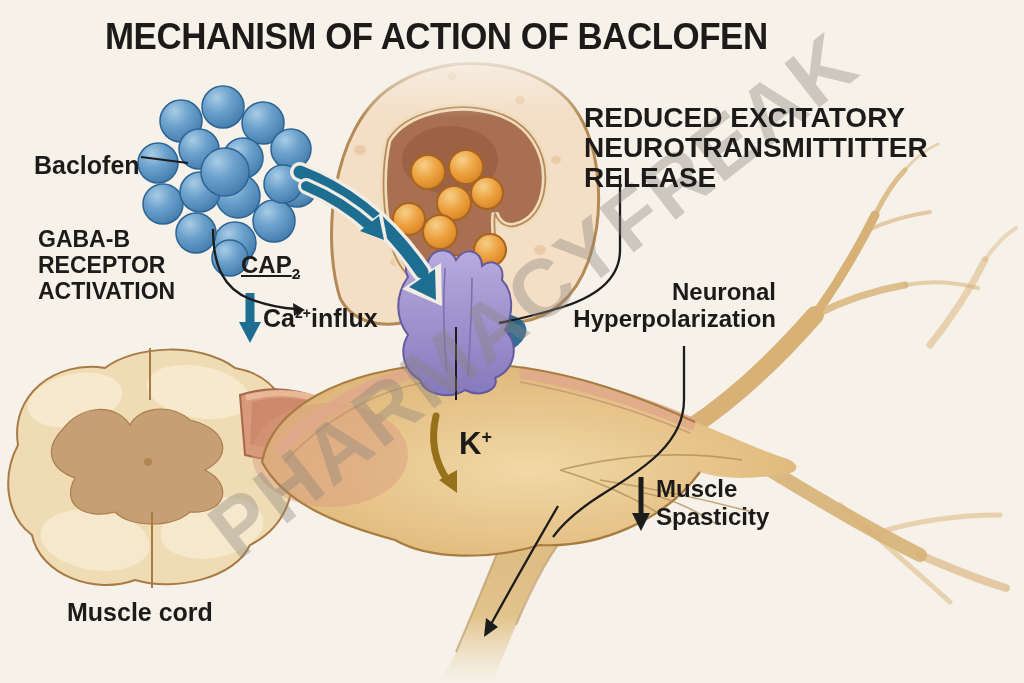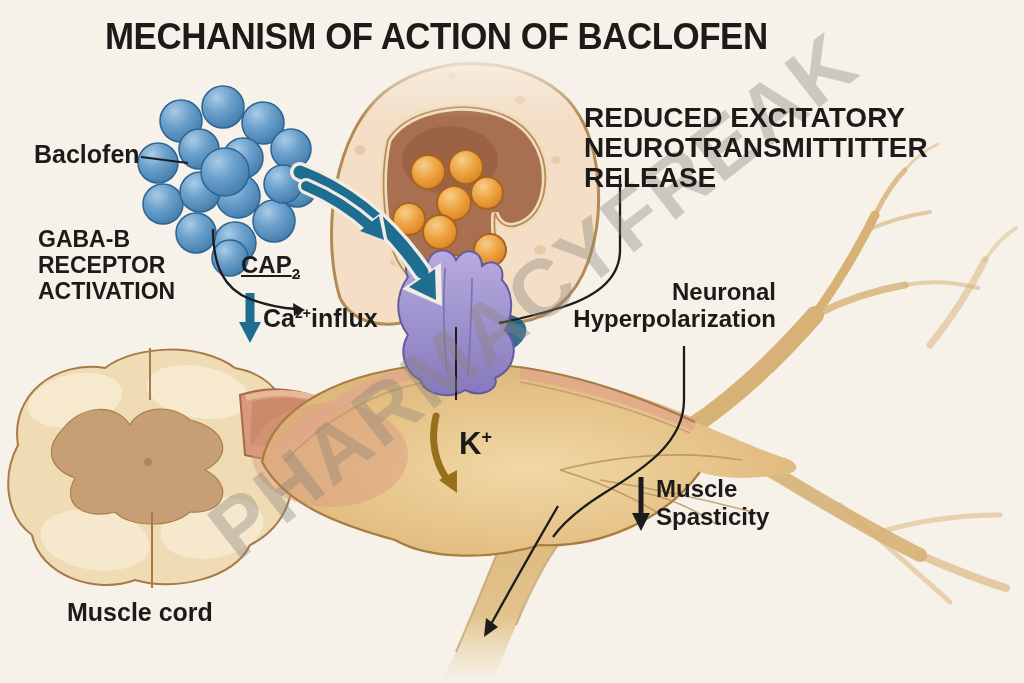--- a/index.html
+++ b/index.html
@@ -5,21 +5,21 @@
   html,body{margin:0;padding:0;}
   #stage{
     position:relative;width:1024px;height:683px;overflow:hidden;
     background:var(--background,#f6f1e9);
     font-family:"Liberation Sans",sans-serif;
   }
   #art{position:absolute;left:0;top:0;z-index:1;}
   .lbl{position:absolute;font-weight:bold;color:var(--ink,#1d1b19);z-index:10;}
   #title{left:105px;top:16px;font-size:36px;letter-spacing:-0.5px;white-space:nowrap;
          transform:scaleX(.97);transform-origin:left top;}
-  #lbl-baclofen{left:34px;top:140px;font-size:25px;}
+  #lbl-baclofen{left:34px;top:151px;font-size:25px;}
   #lbl-gaba{left:38px;top:226px;width:172px;text-align:left;font-size:23px;line-height:26px;}
   #lbl-cap{left:241px;top:251px;font-size:24px;text-decoration:underline;}
   #lbl-cap sub{font-size:15px;}
   #lbl-ca{left:263px;top:304px;font-size:25px;}
   #lbl-ca sup{font-size:14px;}
   #lbl-ca .rest{}
   #lbl-reduced{left:584px;top:103px;font-size:28px;line-height:30px;}
   #lbl-neuronal{left:548px;top:278px;width:228px;text-align:right;font-size:24px;line-height:27px;}
   #lbl-k{left:459px;top:426px;font-size:31px;}
   #lbl-k sup{font-size:18px;}

